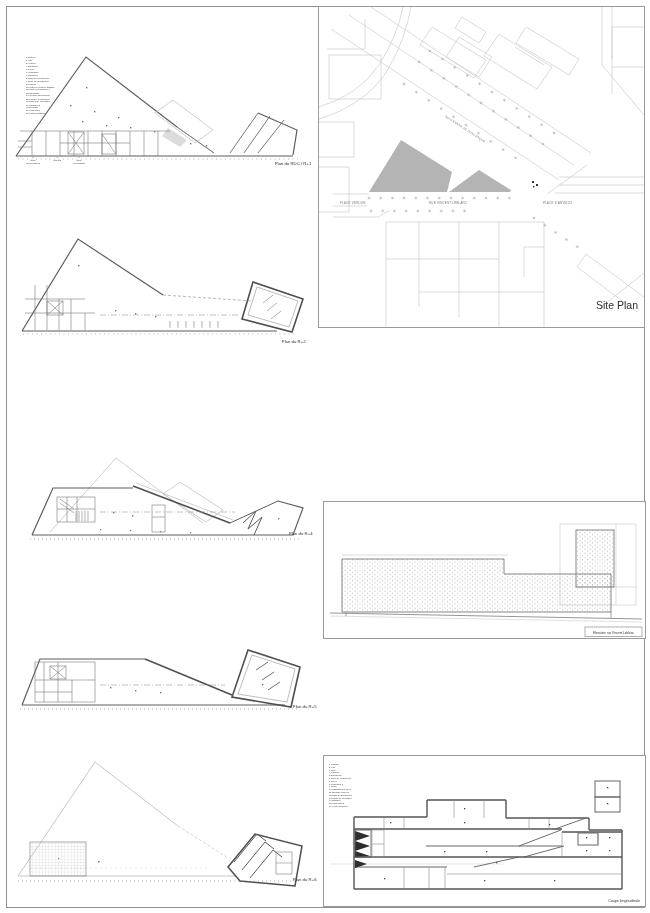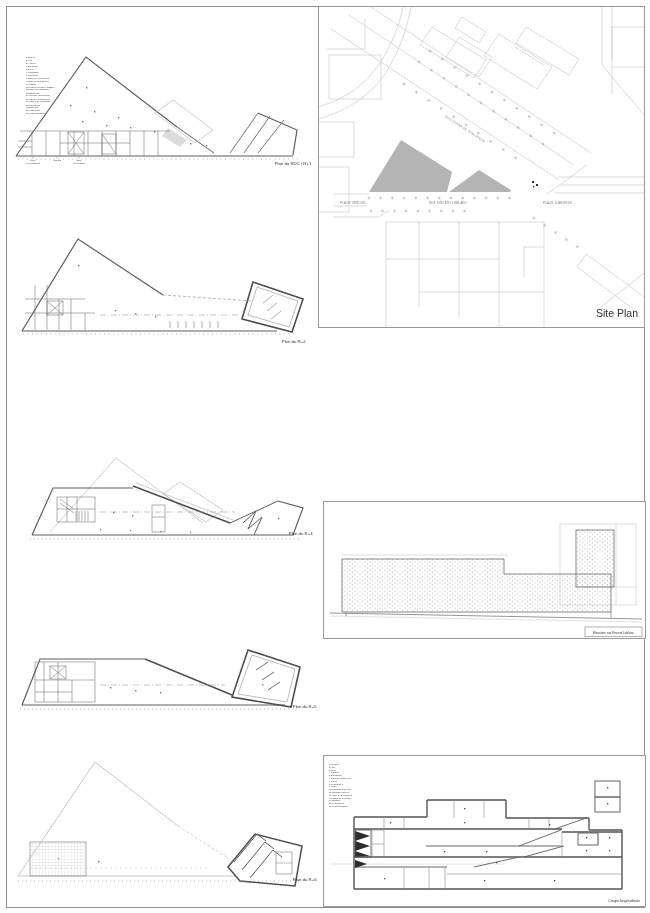--- a/index.html
+++ b/index.html
@@ -10,21 +10,21 @@
   .panel{position:absolute;background:#fff;border:1px solid #9a9a9a;}
   .panel svg{left:0;top:0;}
   
   .ms{position:absolute;color:#3a3a3a;font-size:6px;line-height:7.4px;white-space:pre-line;
       transform-origin:0 0;}
   .s40{transform:scale(0.40);}
   .s38{transform:scale(0.38);}
   .marker{width:48px;text-align:center;transform:scale(0.38);}
   .plan-label{position:absolute;font-size:8.6px;line-height:9px;color:#2d2d2d;white-space:nowrap;
       transform:scale(0.5);transform-origin:100% 0;}
-  .site-title{position:absolute;right:6px;bottom:8px;font-size:10.5px;color:#2f2f2f;}
+  .site-title{position:absolute;right:6px;bottom:16px;font-size:10.5px;color:#2f2f2f;}
 </style>
 </head>
 <body>
 
 <div class="sheet">
   <div class="frame"></div>
 
   <svg style="left:10px;top:35px" width="305" height="130" viewBox="0 0 305 130">
     <g fill="none" stroke="#5d5d5d" stroke-width="1.2">
       <path d="M6,121 L76,22 L167,92"></path>

